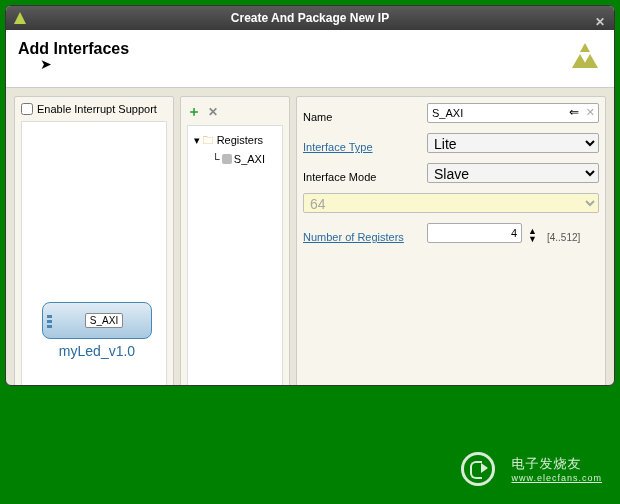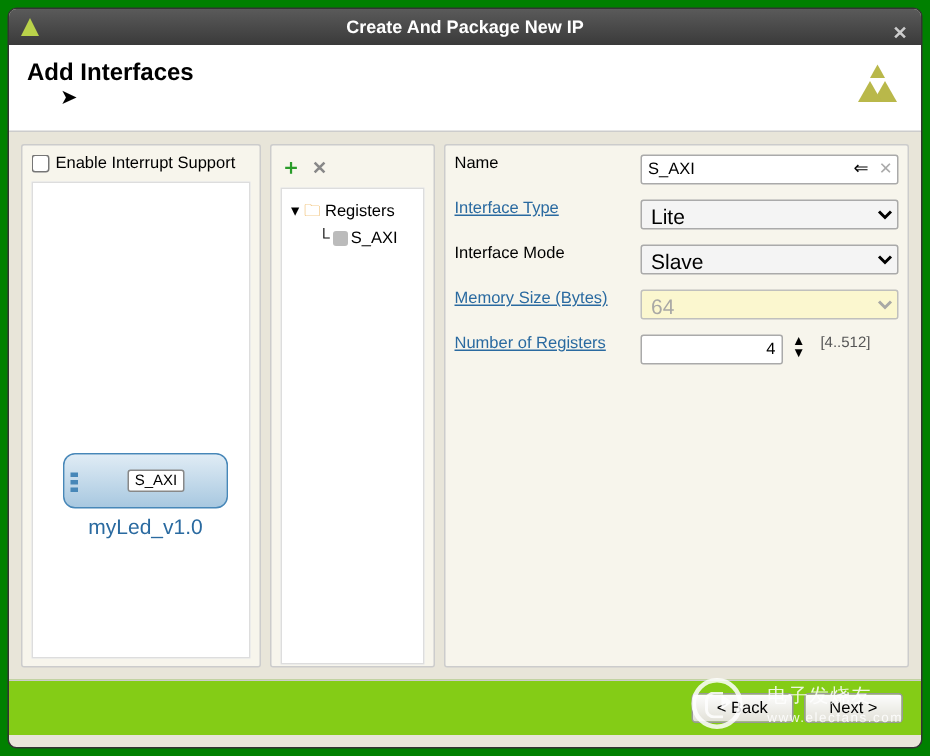--- a/index.html
+++ b/index.html
@@ -1,17 +1,17 @@
 <!DOCTYPE html>
 <html><head>
 <meta charset="utf-8">
 <style>
 * { box-sizing: border-box; margin: 0; padding: 0; }
 body { font-family: Arial, sans-serif; font-size: 11px; background: #008000; width: 620px; height: 504px; padding: 5px; position: relative; }
-.window { background: #e8e5d9; border: 1px solid #333; width: 610px; height: 494px; border-radius: 6px; overflow: hidden; position: relative; }
+.window { background: #e8e5d9; border: 1px solid #333; width: 610px; height: 381px; border-radius: 6px; overflow: hidden; position: relative; }
 .titlebar { background: linear-gradient(#5a5a5a, #3a3a3a); color: #fff; text-align: center; height: 24px; line-height: 24px; font-size: 12px; font-weight: bold; position: relative; }
 .titlebar .icon-left { position: absolute; left: 6px; top: 4px; width: 16px; height: 16px; }
 .titlebar .close-icon { position: absolute; right: 6px; top: 4px; width: 16px; height: 16px; font-weight: bold; cursor: pointer; color: #ccc; }
 .header { background: #fff; padding: 10px 12px; border-bottom: 1px solid #ccc; position: relative; height: 58px; }
 .header h2 { font-size: 16px; font-weight: bold; margin-bottom: 4px; }
 .header p { font-size: 11px; color: #333; }
 .header .cursor { position: absolute; left: 34px; top: 26px; font-size: 14px; }
 .header .logo { position: absolute; right: 12px; top: 10px; }
 .main { display: flex; padding: 8px; gap: 6px; height: 365px; }
 .panel { background: #f7f5ec; border: 1px solid #ccc; border-radius: 2px; padding: 6px; }
@@ -26,41 +26,41 @@
 .ip-port { background: #fff; border: 1px solid #888; border-radius: 2px; font-size: 10px; padding: 1px 4px; display: inline-block; margin-left: 14px; }
 .ip-name { color: #2a6aa0; font-size: 14px; margin-top: 4px; }
 .tree-tools { margin-bottom: 4px; }
 .tree-tools .add { color: #2a9c2a; font-weight: bold; font-size: 14px; cursor: pointer; margin-right: 4px; }
 .tree-tools .del { color: #888; font-weight: bold; font-size: 12px; cursor: pointer; }
 .tree { background: #fff; border: 1px solid #ddd; height: 318px; font-size: 11px; padding: 4px; }
 .tree-node { padding-left: 2px; margin: 2px 0; }
 .tree-child { padding-left: 20px; margin: 2px 0; display: flex; align-items: center; gap: 2px; }
 .folder-icon { color: #e8a030; }
 .leaf-icon { width: 10px; height: 10px; background: #bbb; display: inline-block; border-radius: 2px; }
-.form-row { display: flex; align-items: flex-start; margin-bottom: 10px; gap: 6px; }
+.form-row { display: flex; align-items: flex-end; margin-bottom: 10px; gap: 6px; }
 .form-label { width: 118px; font-size: 11px; }
 .form-label.link { color: #2a6aa0; text-decoration: underline; cursor: pointer; }
 .form-input { flex: 1; border: 1px solid #aaa; border-radius: 2px; padding: 2px 18px 2px 4px; font-size: 11px; height: 20px; background: #fff; }
 .form-select { flex: 1; border: 1px solid #aaa; border-radius: 2px; padding: 1px 2px; font-size: 14px; height: 20px; background: #f4f4f4; }
 .form-select.disabled { background: #fef9c3; color: #888; }
 .form-spinner { width: 95px; border: 1px solid #aaa; border-radius: 2px; padding: 2px 4px; font-size: 11px; height: 20px; text-align: right; background: #fff; }
 .input-wrap { position: relative; flex: 1; display: flex; }
 .clear-x { position: absolute; right: 4px; top: 3px; color: #aaa; font-size: 11px; cursor: pointer; }
 .arrow-overlay { position: absolute; right: 20px; top: 2px; font-size: 12px; pointer-events: none; }
 .hint { font-size: 10px; color: #555; margin-left: 4px; }
 .footer { border-top: 1px solid #ccc; padding: 8px 12px; text-align: right; background: #84cc16; }
 .footer button { background: linear-gradient(#fdfdfd,#e2e1d8); border: 1px solid #999; border-radius: 3px; padding: 3px 16px; font-size: 11px; margin-left: 4px; cursor: pointer; min-width: 64px; }
 .port-dots { position: absolute; left: 4px; top: 12px; display: flex; flex-direction: column; gap: 2px; }
 .port-dots span { width: 5px; height: 3px; background: #4787b8; display: block; }
 .watermark { position: absolute; right: 18px; bottom: 18px; opacity: 0.85; display: flex; align-items: center; gap: 16px; color: #fff; font-size: 12px; justify-content: space-between; }
 .watermark .wm-logo { width: 34px; height: 34px; border: 3px solid #fff; border-radius: 50%; position: relative; }
 .watermark .wm-logo::before { content:""; position:absolute; left:6px; top:6px; width:10px; height:14px; border:2px solid #fff; border-right:none; border-radius:6px 0 0 6px; }
 .watermark .wm-logo::after { content:""; position:absolute; right:4px; top:8px; width:0; height:0; border-top:5px solid transparent; border-bottom:5px solid transparent; border-left:7px solid #fff; }
 .watermark .wm-text .line1{font-size:13px; letter-spacing:1px;}
-.watermark .wm-text .line2{font-size:9px; letter-spacing:1px;}
+.watermark .wm-text .line2{font-size:9px; letter-spacing:1px;text-decoration:underline;}
 </style>
 </head>
 <body>
 
 <div class="window">
   <div class="titlebar">
     <span class="icon-left">
       <svg width="16" height="16">
           <polygon points="8,2 14,14 2,14" fill="#b9d24a"></polygon>
         </svg>
@@ -138,21 +138,20 @@
           <option>Lite</option>
         </select>
       </div>
       <div class="form-row">
         <span class="form-label">Interface Mode</span>
         <select class="form-select">
           <option>Slave</option>
         </select>
       </div>
       <div class="form-row">
-        <span class="form-label link">Memory Size (Bytes)</span>
         <select class="form-select disabled" disabled="">
           <option>64</option>
         </select>
       </div>
       <div class="form-row">
         <span class="form-label link">Number of Registers</span>
         <input class="form-spinner" type="text" value="4" style="">
         <span style="font-size:9px;line-height:8px;display:inline-block;">▲<br>▼</span>
         <span class="hint">[4..512]</span>
       </div>

